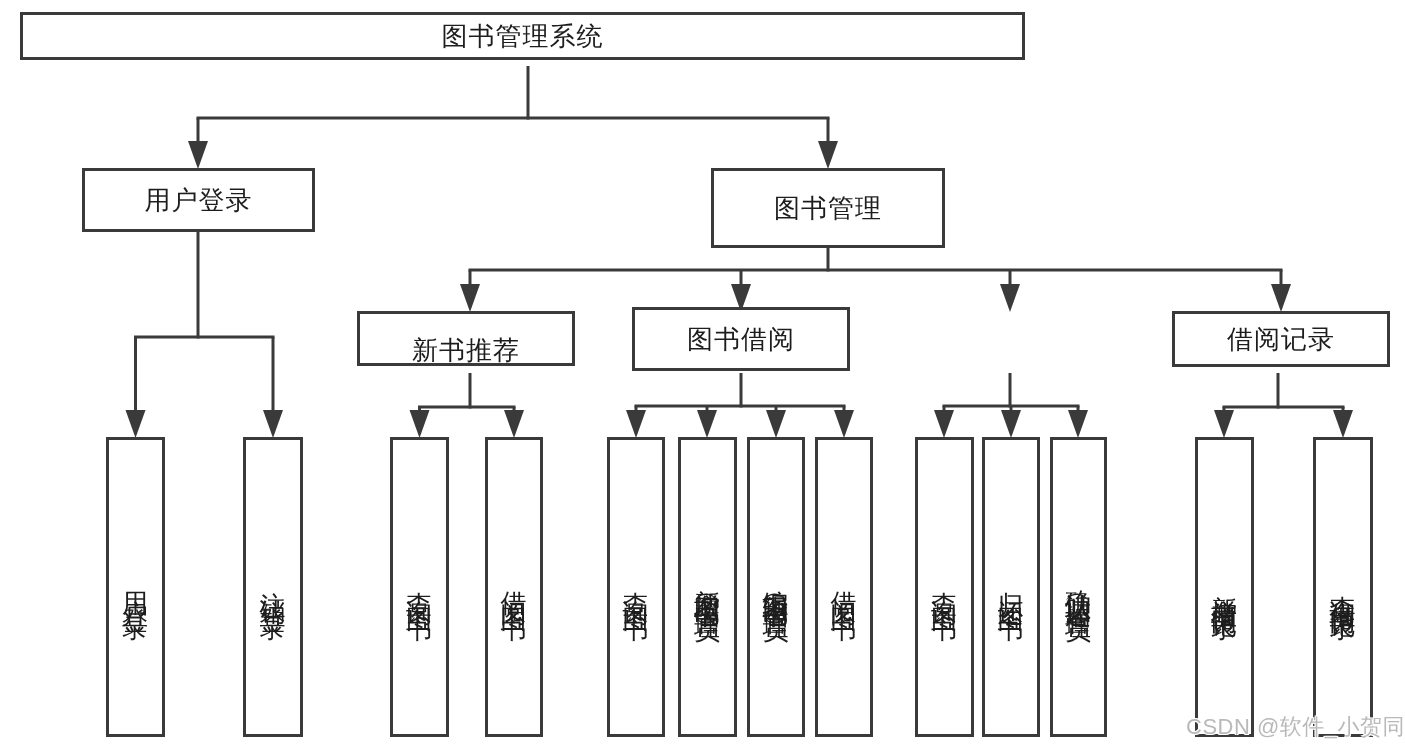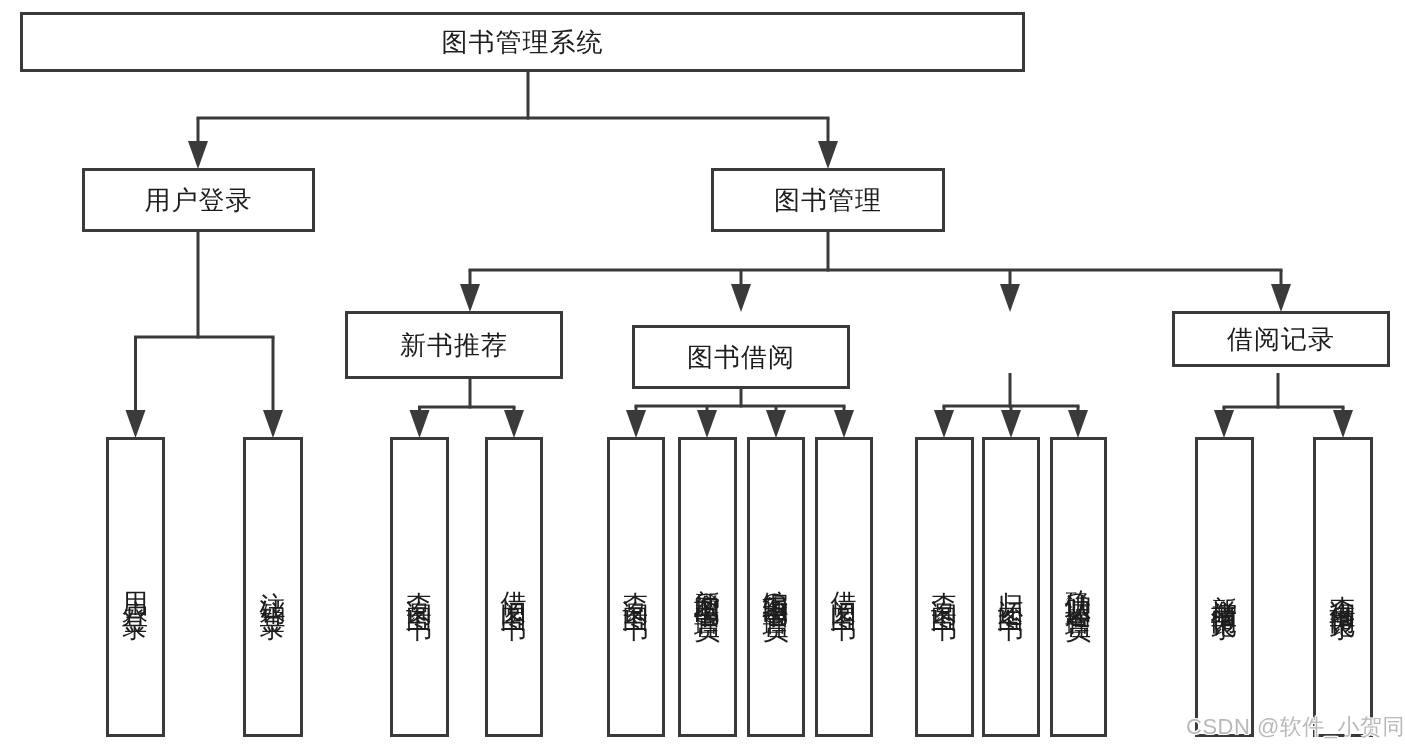--- a/index.html
+++ b/index.html
@@ -24,25 +24,25 @@
   }
   .vbox{overflow:hidden;}
   .vbox span{
     writing-mode:vertical-rl;text-orientation:mixed;white-space:nowrap;
     font-size:26px;color:var(--text);line-height:1;
   }
   .ls4 span{letter-spacing:8px;}
   .ls6 span{letter-spacing:4px;}
   .ls9 span{letter-spacing:4px;}
   
-  #root{left:20px;top:12px;width:1005px;height:60px;}
+  #root{left:20px;top:12px;width:1005px;height:48px;}
   #l2a{left:82px;top:168px;width:233px;height:64px;}
-  #l2b{left:711px;top:168px;width:234px;height:64px;}
-  #l3a{left:345px;top:311px;width:218px;height:68px;}
-  #l3b{left:632px;top:325px;width:218px;height:64px;}
+  #l2b{left:711px;top:168px;width:234px;height:80px;}
+  #l3a{left:357px;top:311px;width:218px;height:55px;align-items:flex-end;}
+  #l3b{left:632px;top:307px;width:218px;height:64px;}
   #l3c{left:901px;top:311px;width:218px;height:64px;}
   #l3d{left:1172px;top:311px;width:218px;height:56px;}
   .leaf{top:437px;height:300px;}
   #a1{left:106px;width:59px;} #a2{left:243px;width:60px;}
   #b1{left:390px;width:59px;} #b2{left:485px;width:58px;}
   #c1{left:607px;width:58px;} #c2{left:678px;width:59px;}
   #c3{left:747px;width:58px;} #c4{left:815px;width:58px;}
   #d1{left:915px;width:59px;} #d2{left:982px;width:58px;} #d3{left:1050px;width:57px;}
   #e1{left:1195px;width:59px;} #e2{left:1313px;width:60px;}
   .watermark{

